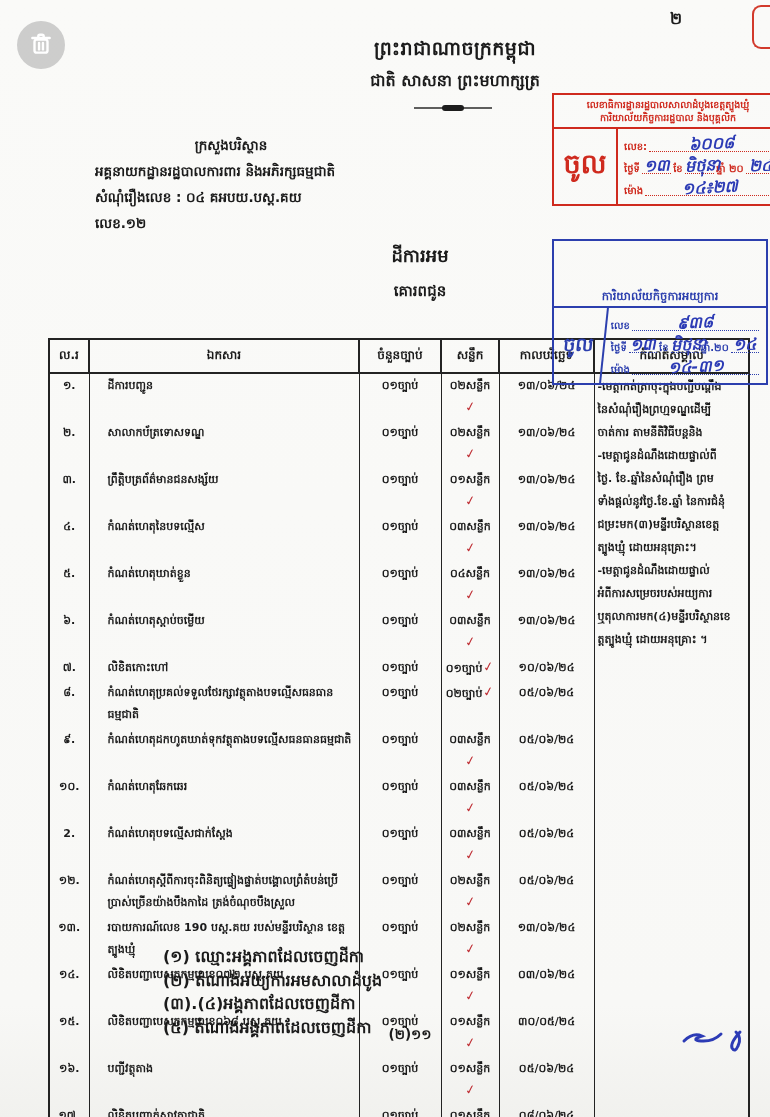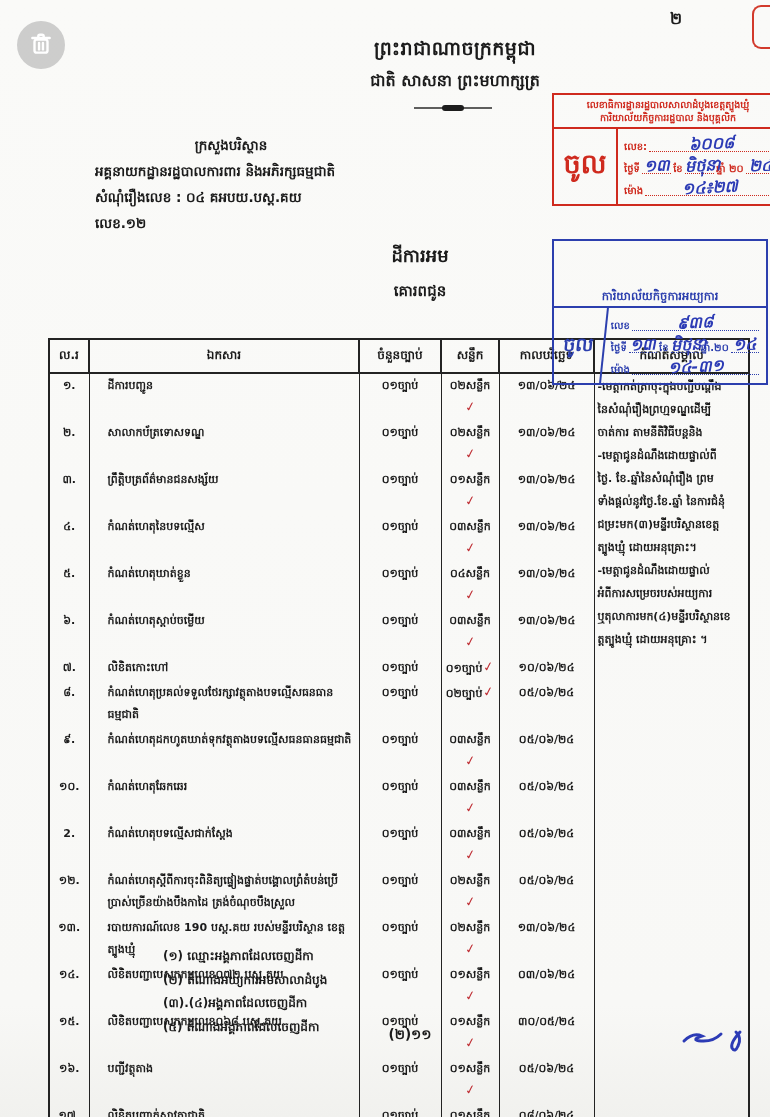--- a/index.html
+++ b/index.html
@@ -50,21 +50,21 @@
   .doc-table th{font-size:12px;font-weight:700;height:32px;padding:0 2px;overflow:hidden;}
   .doc-table td{border-left:1.8px solid #232323;border-right:1.8px solid #232323;border-top:none;border-bottom:none;
                 font-size:11px;font-weight:600;line-height:22px;padding:1px 3px;vertical-align:top;overflow:hidden;}
   .doc-table td.c{text-align:center;}
   .doc-table tr.r{height:24px;}
   .doc-table tr.tall{height:47px;}
   .doc-table td.docname{padding-left:18px;}
   .chk{display:inline-block;color:#bf2d33;font-weight:800;font-size:13px;transform:rotate(-10deg);margin-left:1px;position:relative;top:-1px;}
   .remarks-cell div{line-height:23px;font-size:11px;font-weight:600;}
 
-  .footnotes{left:163px;top:945px;width:420px;font-size:12px;font-weight:700;line-height:23.5px;}
+  .footnotes{left:163px;top:945px;width:420px;font-size:16px;font-weight:700;line-height:23.5px;}
   .page-foot{left:330px;top:1026px;width:160px;font-size:13.5px;}
   .scribble{left:680px;top:1024px;}
 </style>
 </head>
 <body>
 
 <div class="page">
 
   <button class="trash-btn abs">
     <span>

